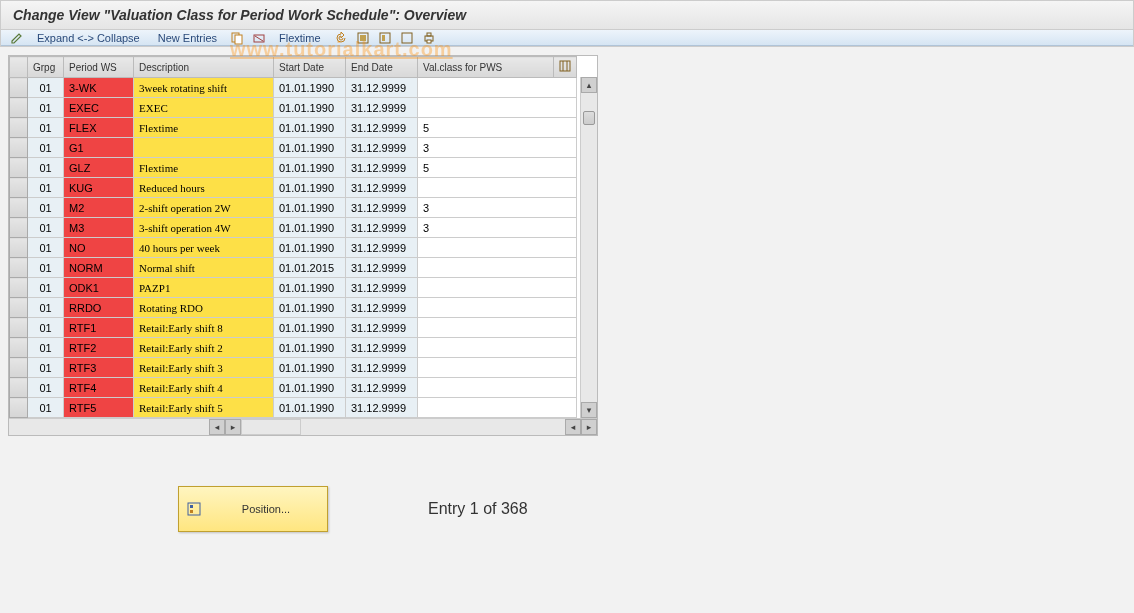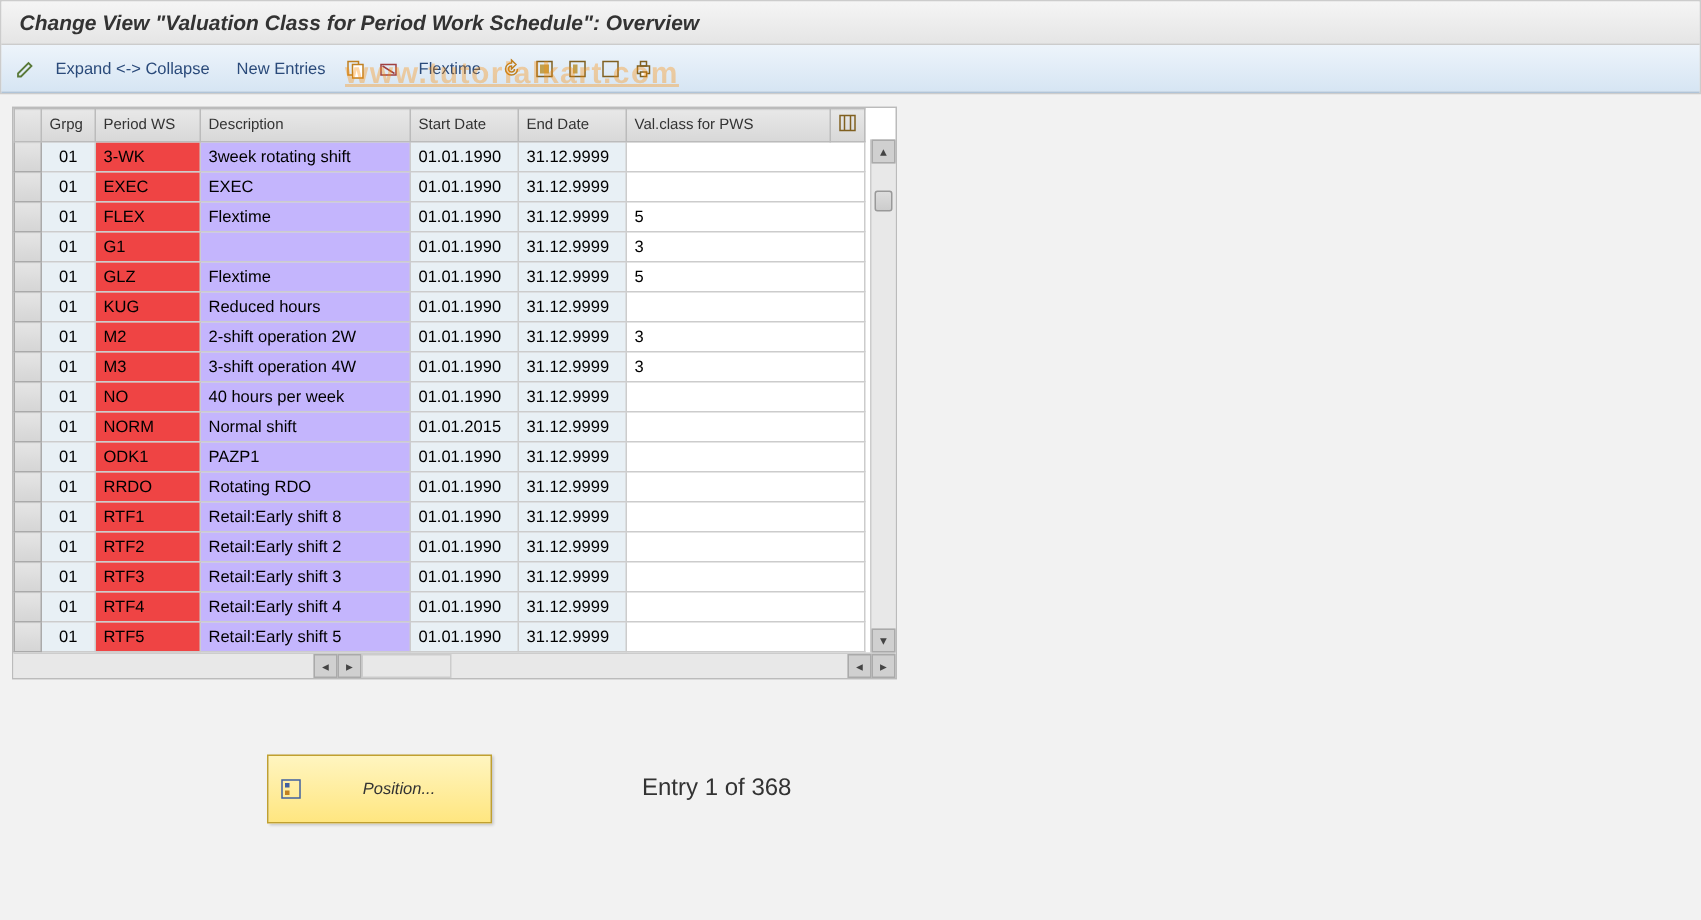--- a/index.html
+++ b/index.html
@@ -1,45 +1,45 @@
 <!DOCTYPE html>
 <html><head>
   <meta charset="utf-8">
   <style>
     * { box-sizing: border-box; margin: 0; padding: 0; }
     body { font-family: Arial, sans-serif; font-size: 11px; background: #f2f2f2; width: 1134px; height: 613px; overflow: hidden; position: relative; }
     .title-bar { background: linear-gradient(#f5f5f5, #e5e5e5); padding: 6px 12px; border-bottom: 1px solid #ccc; }
     .title-bar h1 { font-size: 14px; font-weight: bold; font-style: italic; color: #333; }
-    .toolbar { background: linear-gradient(#edf4fb, #d6e5f3); padding: 4px 8px; display: flex; align-items: center; gap: 6px; border-bottom: 1px solid #b0c4d8; height: 32px; }
+    .toolbar { background: linear-gradient(#edf4fb, #d6e5f3); padding: 4px 8px; display: flex; align-items: center; gap: 6px; border-bottom: 1px solid #b0c4d8; height: 16px; }
     .tb-icon { width: 16px; height: 16px; display: inline-flex; align-items: center; justify-content: center; cursor: pointer; color: #4a6a8a; font-size: 13px; }
     .tb-link { color: #2a4a7a; cursor: pointer; padding: 2px 6px; font-size: 11px; }
     .content { padding: 8px; background: #f2f2f2; }
     .table-wrap { background: #fff; border: 1px solid #bbb; width: 590px; position: relative; }
     .grid { border-collapse: collapse; width: 568px; }
     .grid th { background: linear-gradient(#e8e8e8, #d8d8d8); border: 1px solid #bbb; padding: 3px 5px; text-align: left; font-weight: normal; color: #333; font-size: 10px; height: 20px; }
     .grid td { border: 1px solid #ccc; padding: 2px 5px; font-size: 11px; height: 20px; background: #e8f0f5; }
     .grid td.sel { background: linear-gradient(#e5e5e5, #d5d5d5); width: 18px; border: 1px solid #aaa; }
     .grid td.grpg { text-align: center; width: 36px; }
     .grid td.pws { width: 70px; background: #ef4444; }
-    .grid td.desc { width: 140px; background: #c4b5fd; }
+    .grid td.desc { width: 140px; background: #fde047; font-family: Liberation Serif, serif; }
     .grid td.date { width: 72px; background: #e8f0f5; }
     .grid td.val { width: 100px; background: #fff; }
     .grid th.sel-h { width: 18px; }
     .grid th.cfg { width: 18px; text-align: center; }
     .vscroll { position: absolute; right: 0; top: 21px; bottom: 17px; width: 17px; background: #e8e8e8; border-left: 1px solid #ccc; }
     .v-up, .v-down { height: 16px; background: #d0d0d0; border: 1px solid #aaa; display: flex; align-items: center; justify-content: center; font-size: 9px; cursor: pointer; color: #444; }
     .v-down { position: absolute; bottom: 0; left: 0; right: 0; }
     .v-thumb { position: absolute; top: 34px; left: 2px; right: 2px; height: 14px; background: linear-gradient(#ddd,#ccc); border: 1px solid #999; border-radius: 2px; cursor: pointer; }
     .hscroll-row { display: flex; height: 17px; background: #e8e8e8; border-top: 1px solid #ccc; }
     .h-spacer { flex: 0 0 200px; }
     .h-btn { width: 16px; border: 1px solid #aaa; background: #d0d0d0; display: flex; align-items: center; justify-content: center; font-size: 9px; cursor: pointer; color: #444; }
     .h-track { flex: 0 0 60px; position: relative; border: 1px solid #ccc; }
     .h-flex { flex: 1; }
     .footer-area { margin-top: 50px; display: flex; align-items: center; gap: 100px; padding-left: 170px; }
-    .pos-btn { background: linear-gradient(#fff5c0, #ffe680); border: 1px solid #c0a030; padding: 15px 8px; display: flex; align-items: center; gap: 12px; cursor: pointer; width: 150px; box-shadow: 1px 1px 2px rgba(0,0,0,0.2); font-style: italic; }
+    .pos-btn { background: linear-gradient(#fff5c0, #ffe680); border: 1px solid #c0a030; padding: 15px 8px; display: flex; align-items: center; gap: 12px; cursor: pointer; width: 150px; box-shadow: 1px 1px 2px rgba(0,0,0,0.2); }
     .pos-btn .ico { width: 14px; height: 14px; display: inline-block; }
     .pos-btn .lbl { flex: 1; text-align: center; font-size: 11px; color: #333; }
     .entry-text { font-size: 16px; color: #333; }
     .watermark { position: absolute; top: 38px; left: 230px; color: rgba(255,140,0,0.35); font-size: 20px; font-weight: bold; letter-spacing: 1px; pointer-events: none; text-decoration: underline; }
     .outer-frame { border: 1px solid #ccc; background: #f2f2f2; }
   </style>
 </head>
 <body>
 
 <div class="outer-frame">

